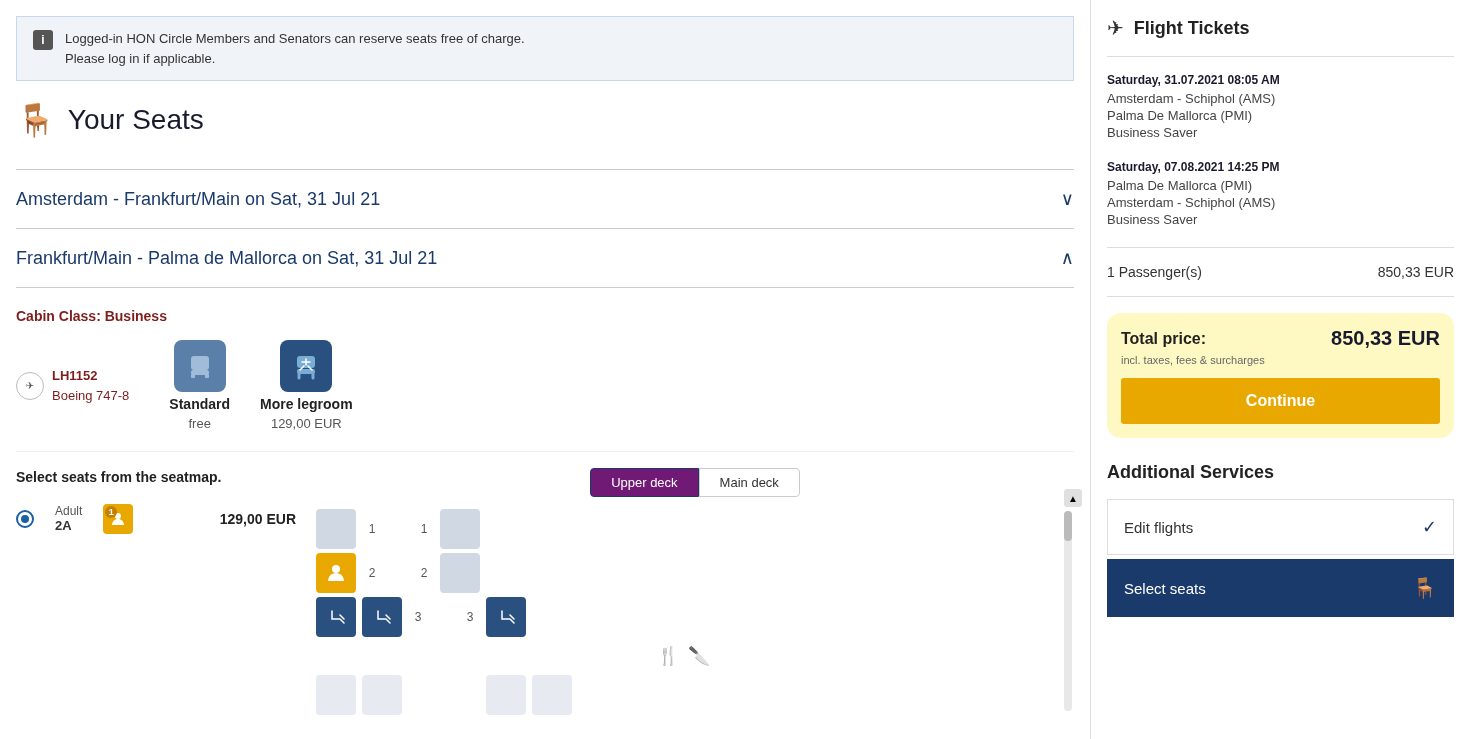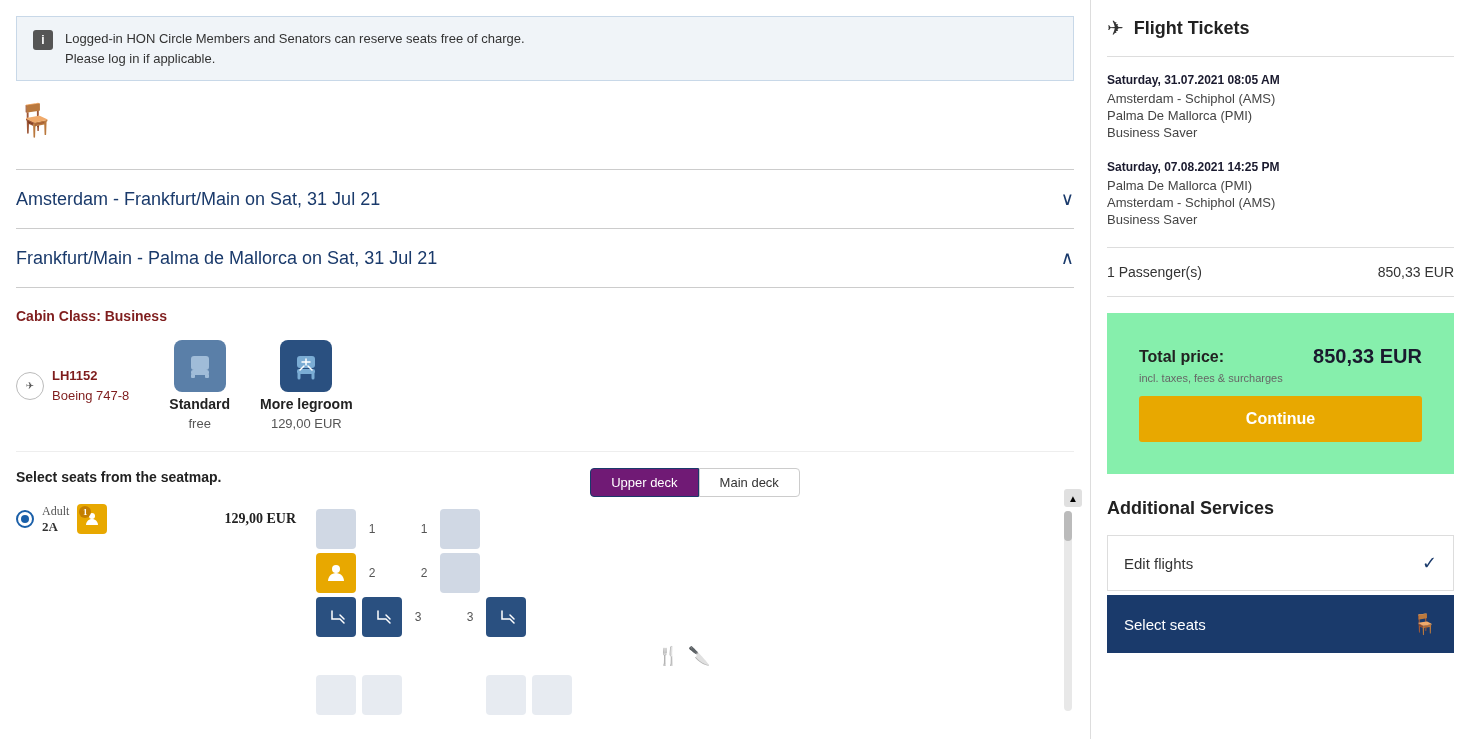--- a/index.html
+++ b/index.html
@@ -164,22 +164,21 @@
     .seatmap-prompt {
       font-size: 14px;
       color: #222;
       font-weight: bold;
       margin-bottom: 16px;
       line-height: 1.4;
     }
     .passenger-row {
       display: flex;
       align-items: center;
-      gap: 8px;
-      font-family: Liberation Serif, serif;
+      gap: 21px;
     }
     .radio-btn {
       width: 18px;
       height: 18px;
       border-radius: 50%;
       border: 2px solid #1a5fa8;
       display: flex;
       align-items: center;
       justify-content: center;
       flex-shrink: 0;
@@ -325,23 +324,24 @@
     .passengers-row {
       display: flex;
       justify-content: space-between;
       font-size: 14px;
       margin-bottom: 16px;
     }
     .passengers-label { color: #333; }
     .passengers-price { color: #333; font-weight: 500; }
 
     .total-price-box {
-      background: #86efac;
-      padding: 32px;
+      background: #fef9c3;
+      padding: 14px;
       margin-bottom: 16px;
+      border-radius: 14px;
     }
     .total-row {
       display: flex;
       justify-content: space-between;
       align-items: center;
       margin-bottom: 4px;
     }
     .total-label { font-size: 16px; font-weight: bold; color: #222; }
     .total-amount { font-size: 20px; font-weight: bold; color: #1a1a2e; }
     .incl-text { font-size: 11px; color: #666; }
@@ -402,20 +402,21 @@
       <span>i</span>
     </div>
     <div class="info-text">
       <span>Logged-in HON Circle Members and Senators can reserve seats free of charge.</span><br>
       <span>Please log in if applicable.</span>
     </div>
   </div>
 
   <div class="your-seats-header">
     <div class="seat-icon-large">🪑</div>
+    <h1 class="your-seats-title">Your Seats</h1>
   </div>
 
   <div class="flight-section">
     <div class="flight-accordion">
       <span class="flight-accordion-title">Amsterdam - Frankfurt/Main on Sat, 31 Jul 21</span>
       <span class="chevron">∨</span>
     </div>
   </div>
 
   <div class="flight-section">

